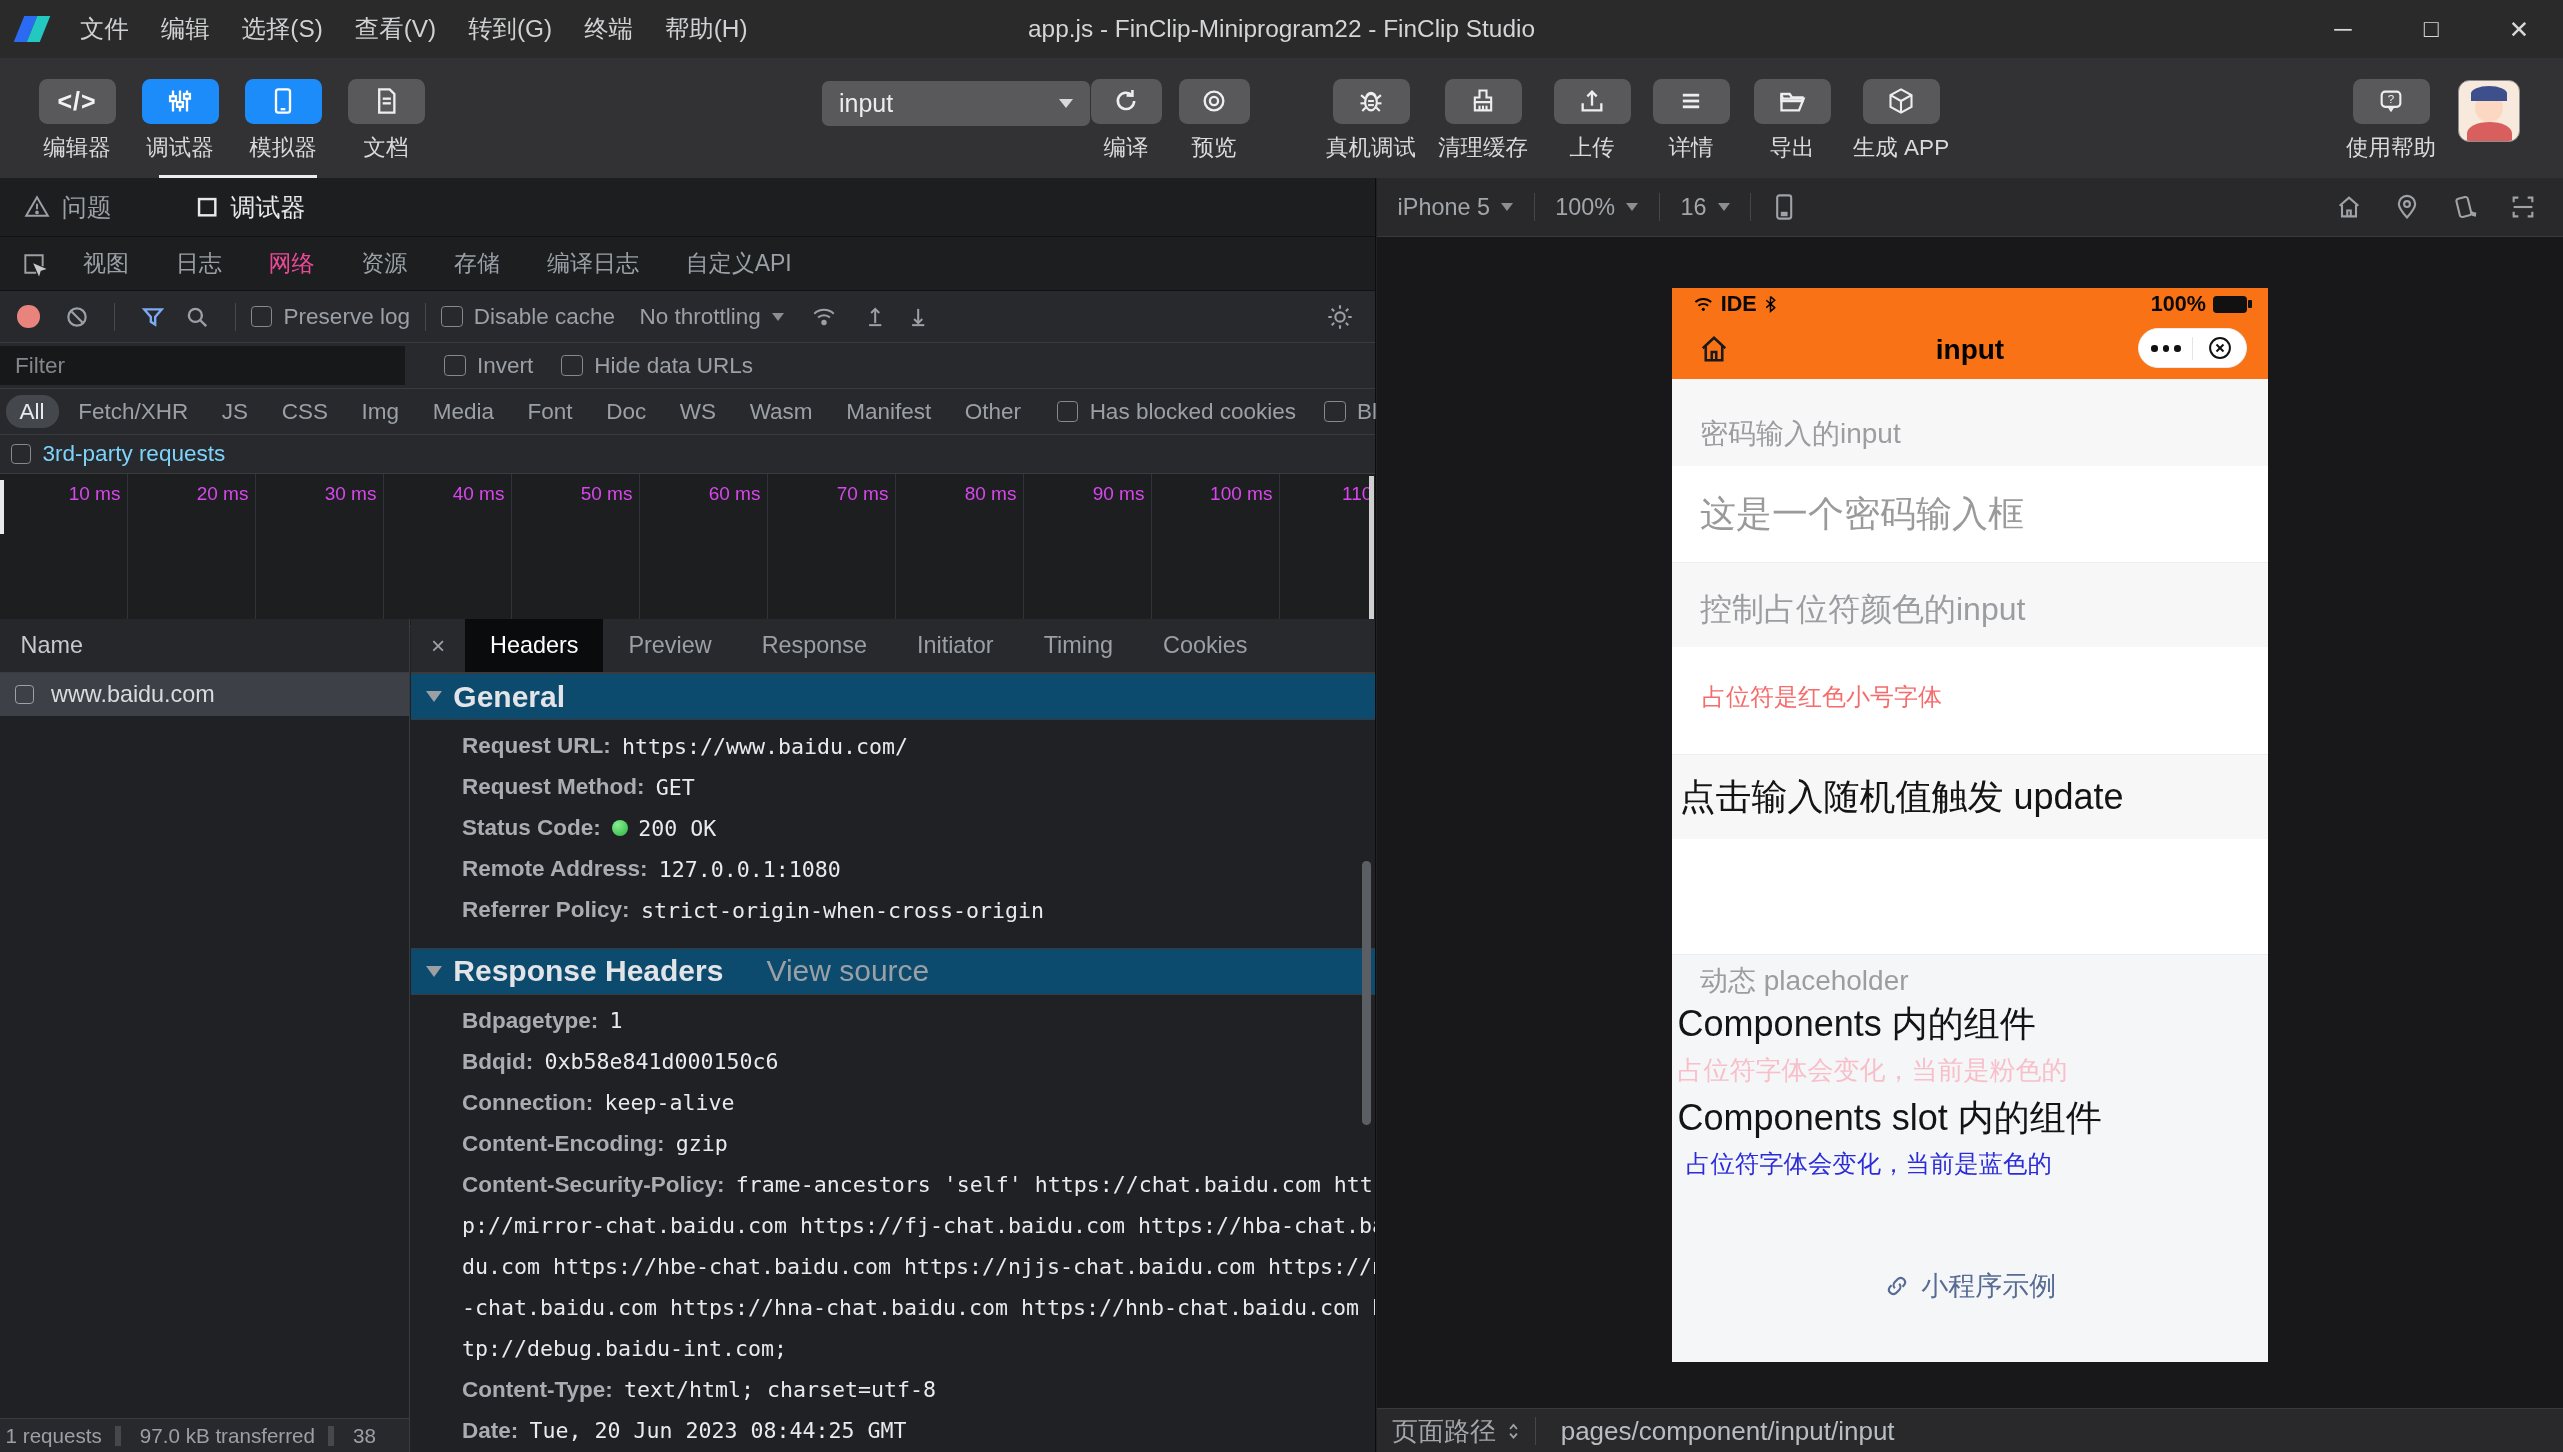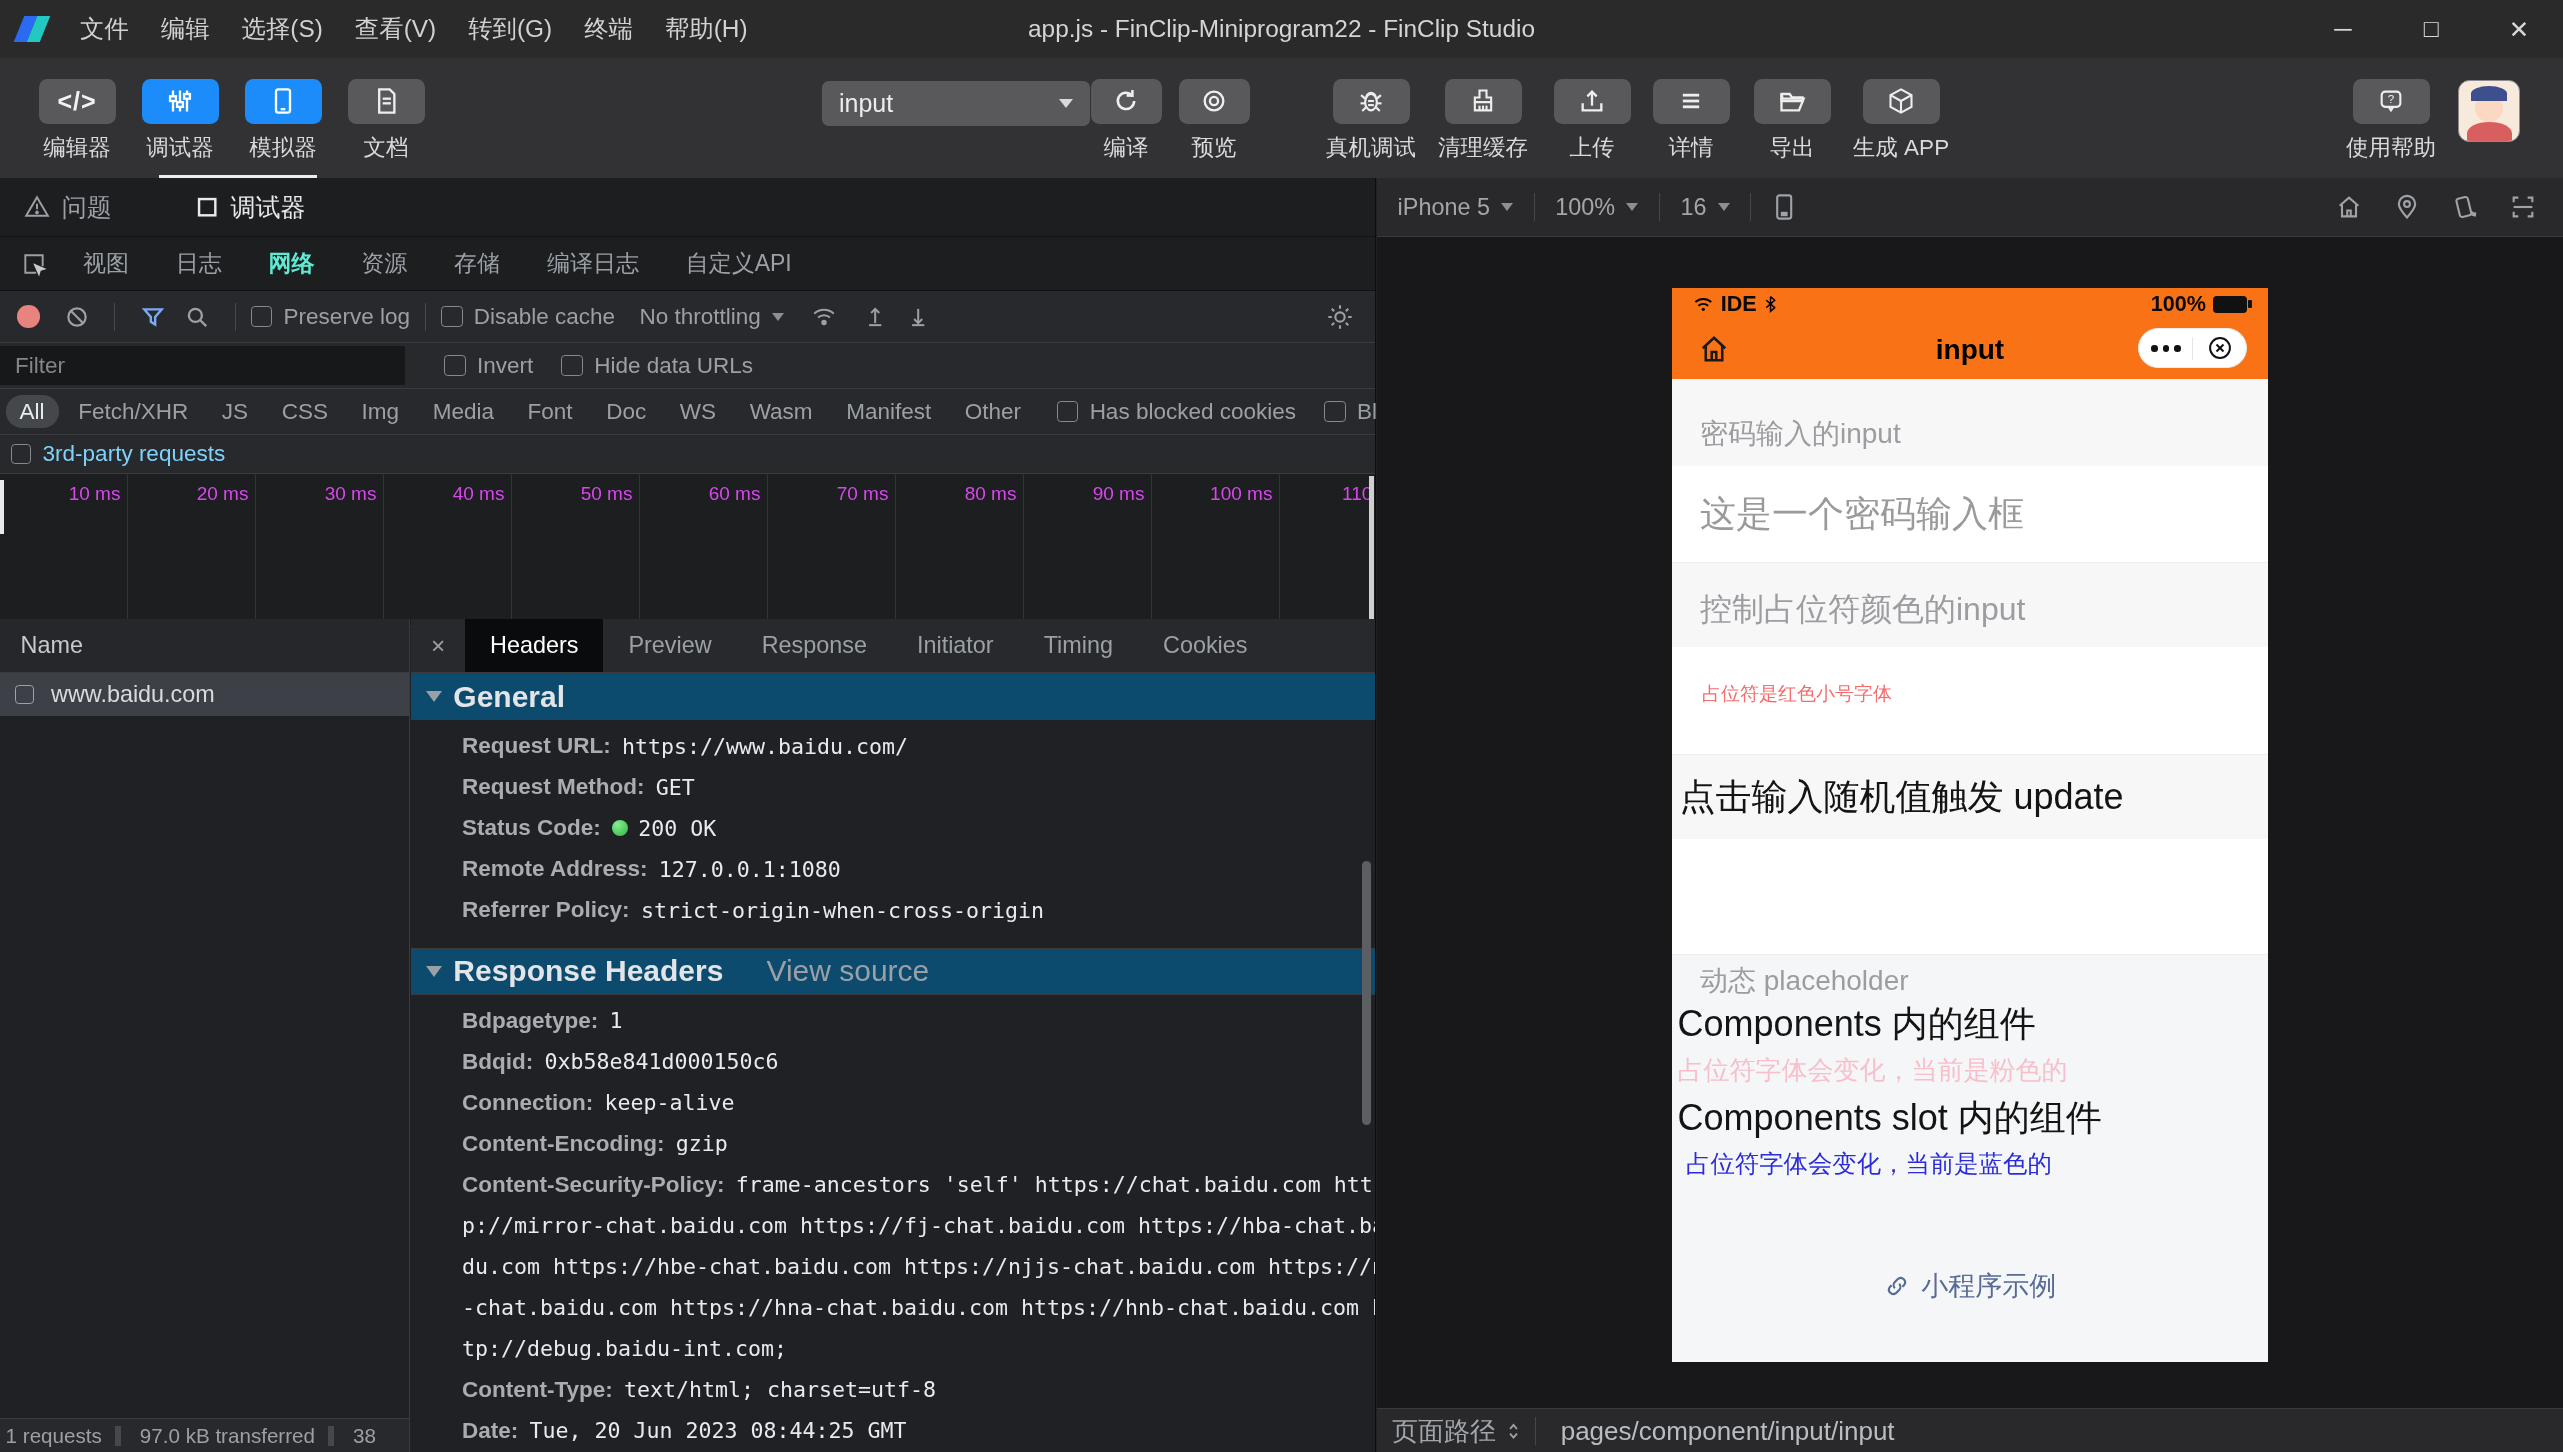--- a/index.html
+++ b/index.html
@@ -31,21 +31,21 @@
   .code-glyph{font-size:25px;font-weight:bold;letter-spacing:0.9px}
   .active-underline{position:absolute;left:159px;bottom:-0.9px;width:158px;height:3.8px;background:#ededed}
 
   
   .left-panel{position:absolute;left:0;top:178px;width:1376px;bottom:0;background:#202124;border-right:0.9px solid #0d0d0e;box-sizing:border-box}
   .strip-tabs{height:58px;display:flex;align-items:center;background:#1d1e20;border-bottom:0.9px solid #121214;color:#b9bcbf;font-size:25px}
   .ptab{display:flex;align-items:center;gap:11.3px}
   .tool-tabs{height:53px;display:flex;align-items:center;background:#1d1e20;border-bottom:0.9px solid #121214;font-size:23px;color:#9aa0a6}
   .tool-tabs-list{display:flex;align-items:center;height:100%}
   .tool-tabs-list .tt{padding:0 23.4px}
-  .tool-tabs-list .tt:nth-child(3){color:#5eead4;font-weight:bold}
+  .tool-tabs-list .tt:nth-child(3){color:#ec4899;font-weight:normal}
 
   .net-controls{height:51px;background:#28292c;border-bottom:0.9px solid #3a3b3e;display:flex;align-items:center;font-size:22.5px;color:#9aa0a6}
   .vdiv{width:0.9px;height:28px;background:#47484b;margin:0 15px}
   .cb{width:19.7px;height:19.7px;border:1.9px solid #85888c;border-radius:3.8px;flex:none}
   .cb-lab{margin-left:11.3px;white-space:nowrap}
   .rec-dot{width:22.5px;height:22.5px;border-radius:50%;background:#e8837e;margin:0 15px 0 17px}
   .ctl-ic{margin:0 9.4px;color:#9aa0a6}
   .gear{margin-left:auto;margin-right:20.6px}
 
   .filter-row{height:45px;background:#28292c;border-bottom:0.9px solid #3a3b3e;display:flex;align-items:center;font-size:22.5px;color:#9aa0a6}
@@ -106,21 +106,21 @@
   .home-btn{position:absolute;left:24.4px;top:11.3px;color:#1a1a1a}
   .capsule{position:absolute;right:20.6px;top:8.4px;width:109px;height:40px;border:1.9px solid #ebebeb;border-radius:22.5px;display:flex;align-items:center;background:#fff;box-sizing:border-box}
   .cap-dots{flex:1;display:flex;justify-content:center;gap:4.7px}
   .cap-dots i{width:6.6px;height:6.6px;border-radius:50%;background:#111}
   .cap-div{width:0.9px;height:22.5px;background:#e4e4e4}
   .cap-close{flex:1;display:flex;justify-content:center;color:#111}
   .sec-label{background:#f7f7f8;color:#9c9da0}
   .s1{height:87px;display:flex;align-items:flex-end;padding:0 0 13px 28px;font-size:28px;box-sizing:border-box}
   .w1{height:97px;display:flex;align-items:center;padding-left:28px;font-size:36px;color:#9a9a9a;border-bottom:0.9px solid #ededed;box-sizing:border-box;background:#fff}
   .s2{height:84px;display:flex;align-items:flex-end;padding:0 0 15px 28px;font-size:32px;box-sizing:border-box}
-  .w2{height:108px;padding:34px 0 0 30px;font-size:19px;color:#f56c6c;border-bottom:0.9px solid #ededed;box-sizing:border-box;background:#fff}
+  .w2{height:108px;padding:34px 0 0 30px;font-size:24px;color:#f56c6c;border-bottom:0.9px solid #ededed;box-sizing:border-box;background:#fff}
   .s3{height:84px;display:flex;align-items:center;padding-left:7.5px;font-size:36px;color:#141414;background:#f7f7f8}
   .w3{height:115px;border-bottom:0.9px solid #ededed;background:#fff}
   .gb{flex:1;background:#f5f6f7;padding-top:7.5px;overflow:hidden}
   .gb-dyn{margin-left:28px;font-size:28px;color:#9c9da0;line-height:36px}
   .gb-comp{margin-left:5.6px;font-size:36px;color:#141414;line-height:49px}
   .gb-pink{margin-left:5.6px;font-size:26px;color:#f8bfca;line-height:45px}
   .gb-slot{margin-left:5.6px;font-size:36px;color:#141414;line-height:49px}
   .gb-blue{margin-left:14px;font-size:24.4px;color:#2b2bd9;line-height:43px}
   .gb-link{margin-top:83px;display:flex;justify-content:center;align-items:center;gap:11.3px;color:#576b95;font-size:27px}
 

